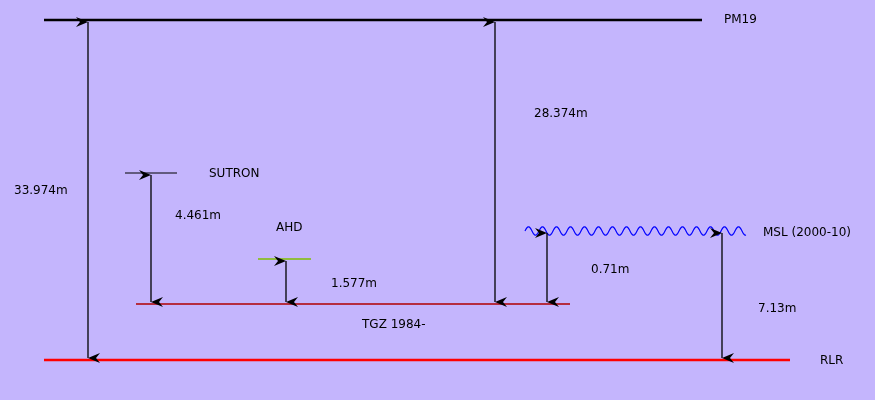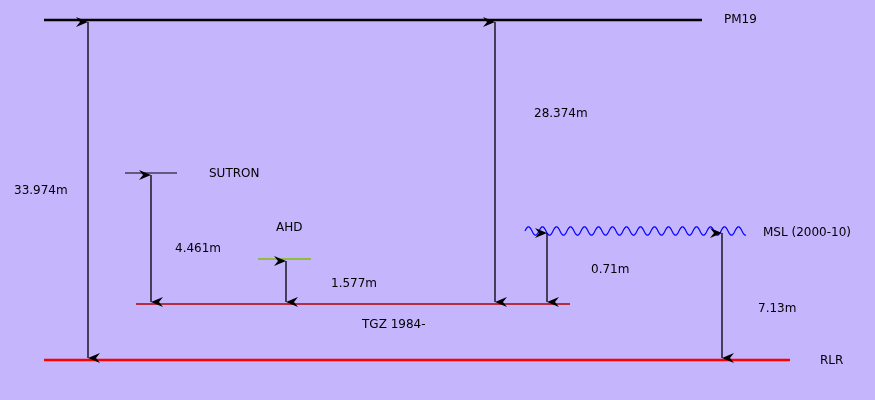--- a/index.html
+++ b/index.html
@@ -51,17 +51,17 @@
 
   <span class="lbl" style="left:724px; top:12px;">PM19</span>
   <span class="lbl" style="left:209px; top:166px;">SUTRON</span>
   <span class="lbl" style="left:276px; top:220px;">AHD</span>
   <span class="lbl" style="left:763px; top:225px;">MSL (2000-10)</span>
   <span class="lbl" style="left:362px; top:317px;">TGZ 1984-</span>
   <span class="lbl" style="left:820px; top:353px;">RLR</span>
 
   <span class="lbl" style="left:14px; top:183px;">33.974m</span>
   <span class="lbl" style="left:534px; top:106px;">28.374m</span>
-  <span class="lbl" style="left:175px; top:208px;margin-top:33px;">4.461m</span>
+  <span class="lbl" style="left:175px; top:208px;">4.461m</span>
   <span class="lbl" style="left:331px; top:276px;">1.577m</span>
   <span class="lbl" style="left:591px; top:262px;">0.71m</span>
   <span class="lbl" style="left:758px; top:301px;">7.13m</span>
 </div>
 
 </body></html>

